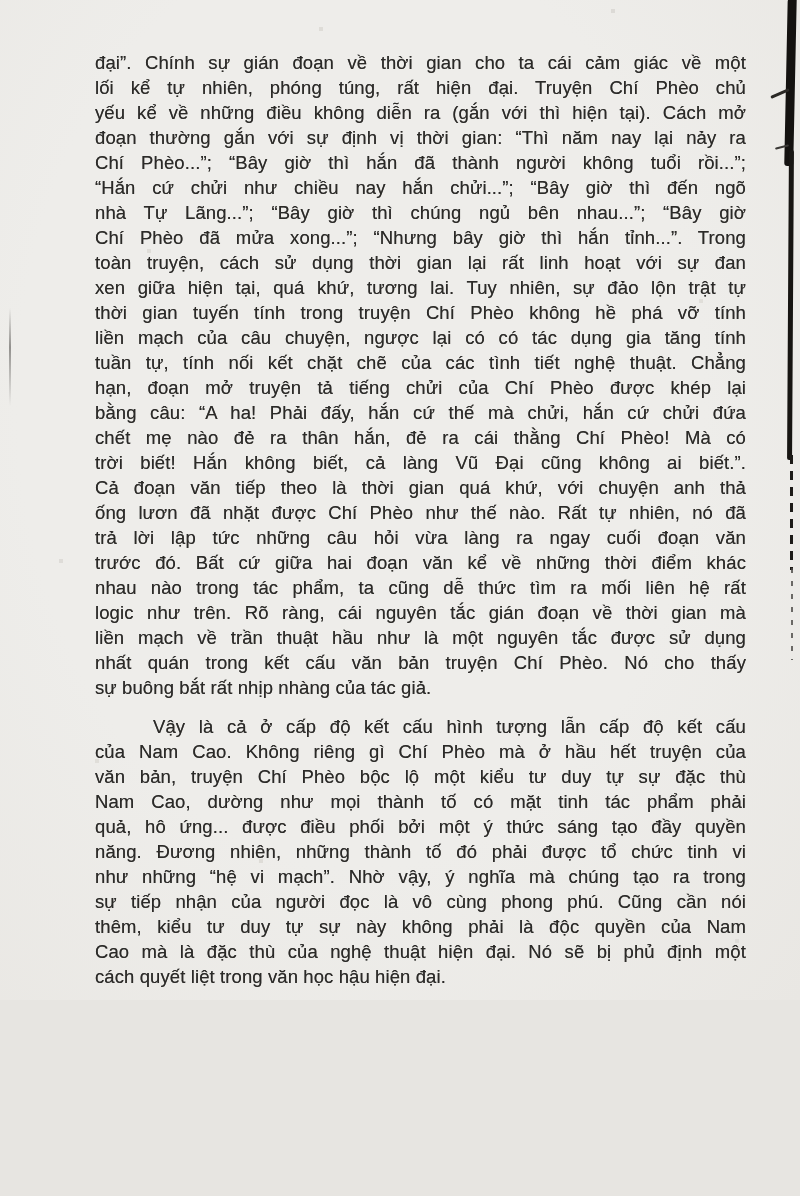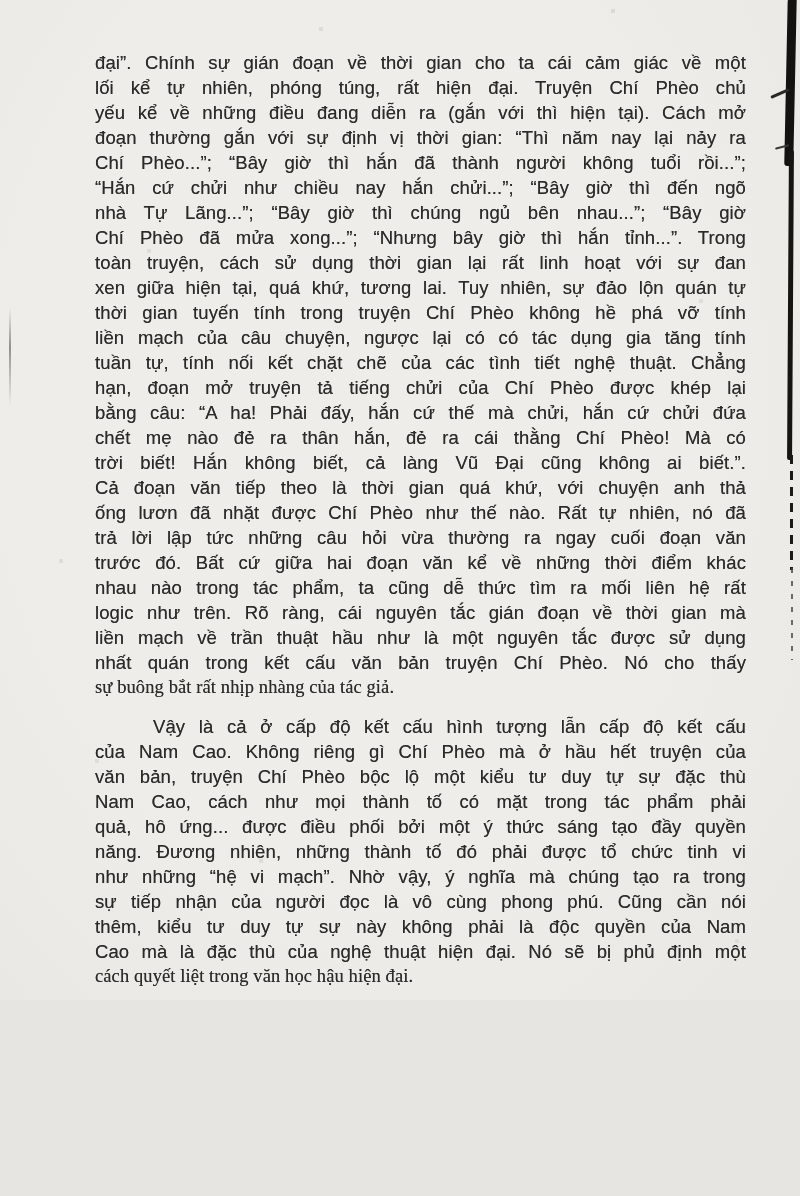--- a/index.html
+++ b/index.html
@@ -50,21 +50,20 @@
     font-size: 18.5px;
     letter-spacing: 0.1px;
     text-align: justify;
     text-align-last: justify;
     color: #2b2a28;
     text-shadow: 0 0 0.5px rgba(45, 43, 40, 0.65);
   }
   .line.last {
     text-align: center;
     text-align-last: left;
-    font-family: Liberation Serif, serif;
   }
   .line.indent { padding-left: 58px; }
   .source-line {
     position: absolute;
     left: 119px;
     top: 1051px;
     font-size: 17.5px;
     line-height: 24px;
     letter-spacing: 0.2px;
     color: #35332f;
@@ -148,50 +147,50 @@
 <body>
 
 <div class="page">
 
   <div class="speckles"></div>
 
   <div class="text-block">
       <div class="para">
         <div class="line">đại”. Chính sự gián đoạn về thời gian cho ta cái cảm giác về một</div>
         <div class="line">lối kể tự nhiên, phóng túng, rất hiện đại. Truyện Chí Phèo chủ</div>
-        <div class="line">yếu kể về những điều đang diễn ra (gắn với thì hiện tại). Cách mở</div>
+        <div class="line">yếu kể về những điều không diễn ra (gắn với thì hiện tại). Cách mở</div>
         <div class="line">đoạn thường gắn với sự định vị thời gian: “Thì năm nay lại nảy ra</div>
         <div class="line">Chí Phèo...”; “Bây giờ thì hắn đã thành người không tuổi rồi...”;</div>
         <div class="line">“Hắn cứ chửi như chiều nay hắn chửi...”; “Bây giờ thì đến ngõ</div>
         <div class="line">nhà Tự Lãng...”; “Bây giờ thì chúng ngủ bên nhau...”; “Bây giờ</div>
         <div class="line">Chí Phèo đã mửa xong...”; “Nhưng bây giờ thì hắn tỉnh...”. Trong</div>
         <div class="line">toàn truyện, cách sử dụng thời gian lại rất linh hoạt với sự đan</div>
-        <div class="line">xen giữa hiện tại, quá khứ, tương lai. Tuy nhiên, sự đảo lộn quán tự</div>
+        <div class="line">xen giữa hiện tại, quá khứ, tương lai. Tuy nhiên, sự đảo lộn trật tự</div>
         <div class="line">thời gian tuyến tính trong truyện Chí Phèo không hề phá vỡ tính</div>
         <div class="line">liền mạch của câu chuyện, ngược lại có có tác dụng gia tăng tính</div>
         <div class="line">tuần tự, tính nối kết chặt chẽ của các tình tiết nghệ thuật. Chẳng</div>
         <div class="line">hạn, đoạn mở truyện tả tiếng chửi của Chí Phèo được khép lại</div>
         <div class="line">bằng câu: “A ha! Phải đấy, hắn cứ thế mà chửi, hắn cứ chửi đứa</div>
         <div class="line">chết mẹ nào đẻ ra thân hắn, đẻ ra cái thằng Chí Phèo! Mà có</div>
         <div class="line">trời biết! Hắn không biết, cả làng Vũ Đại cũng không ai biết.”.</div>
         <div class="line">Cả đoạn văn tiếp theo là thời gian quá khứ, với chuyện anh thả</div>
         <div class="line">ống lươn đã nhặt được Chí Phèo như thế nào. Rất tự nhiên, nó đã</div>
-        <div class="line">trả lời lập tức những câu hỏi vừa thường ra ngay cuối đoạn văn</div>
+        <div class="line">trả lời lập tức những câu hỏi vừa làng ra ngay cuối đoạn văn</div>
         <div class="line">trước đó. Bất cứ giữa hai đoạn văn kể về những thời điểm khác</div>
         <div class="line">nhau nào trong tác phẩm, ta cũng dễ thức tìm ra mối liên hệ rất</div>
         <div class="line">logic như trên. Rõ ràng, cái nguyên tắc gián đoạn về thời gian mà</div>
         <div class="line">liền mạch về trần thuật hầu như là một nguyên tắc được sử dụng</div>
         <div class="line">nhất quán trong kết cấu văn bản truyện Chí Phèo. Nó cho thấy</div>
         <div class="line last">sự buông bắt rất nhịp nhàng của tác giả.</div>
       </div>
       <div class="para">
         <div class="line indent">Vậy là cả ở cấp độ kết cấu hình tượng lẫn cấp độ kết cấu</div>
         <div class="line">của Nam Cao. Không riêng gì Chí Phèo mà ở hầu hết truyện của</div>
         <div class="line">văn bản, truyện Chí Phèo bộc lộ một kiểu tư duy tự sự đặc thù</div>
-        <div class="line">Nam Cao, cách như mọi thành tố có mặt trong tác phẩm phải</div>
+        <div class="line">Nam Cao, dường như mọi thành tố có mặt tinh tác phẩm phải</div>
         <div class="line">quả, hô ứng... được điều phối bởi một ý thức sáng tạo đầy quyền</div>
         <div class="line">năng. Đương nhiên, những thành tố đó phải được tổ chức tinh vi</div>
         <div class="line">như những “hệ vi mạch”. Nhờ vậy, ý nghĩa mà chúng tạo ra trong</div>
         <div class="line">sự tiếp nhận của người đọc là vô cùng phong phú. Cũng cần nói</div>
         <div class="line">thêm, kiểu tư duy tự sự này không phải là độc quyền của Nam</div>
         <div class="line">Cao mà là đặc thù của nghệ thuật hiện đại. Nó sẽ bị phủ định một</div>
         <div class="line last">cách quyết liệt trong văn học hậu hiện đại.</div>
       </div>
     </div>
 

